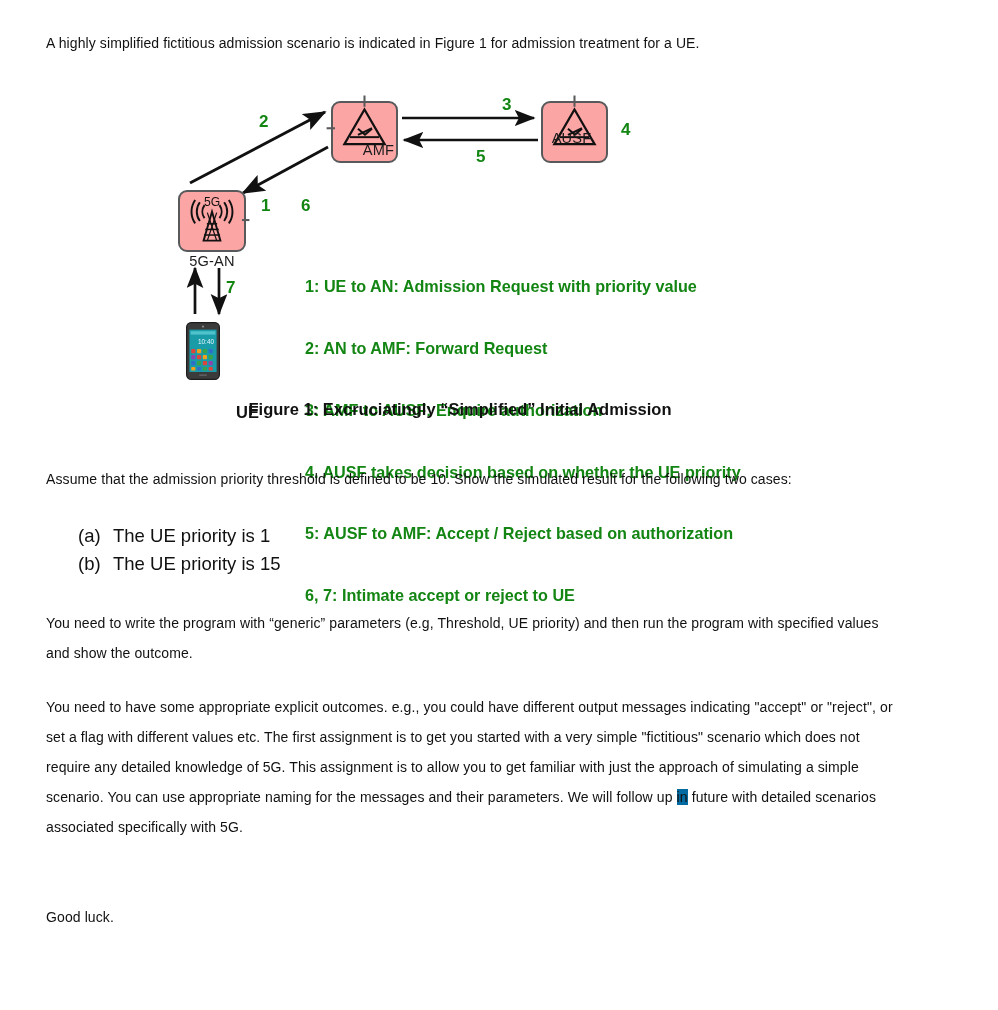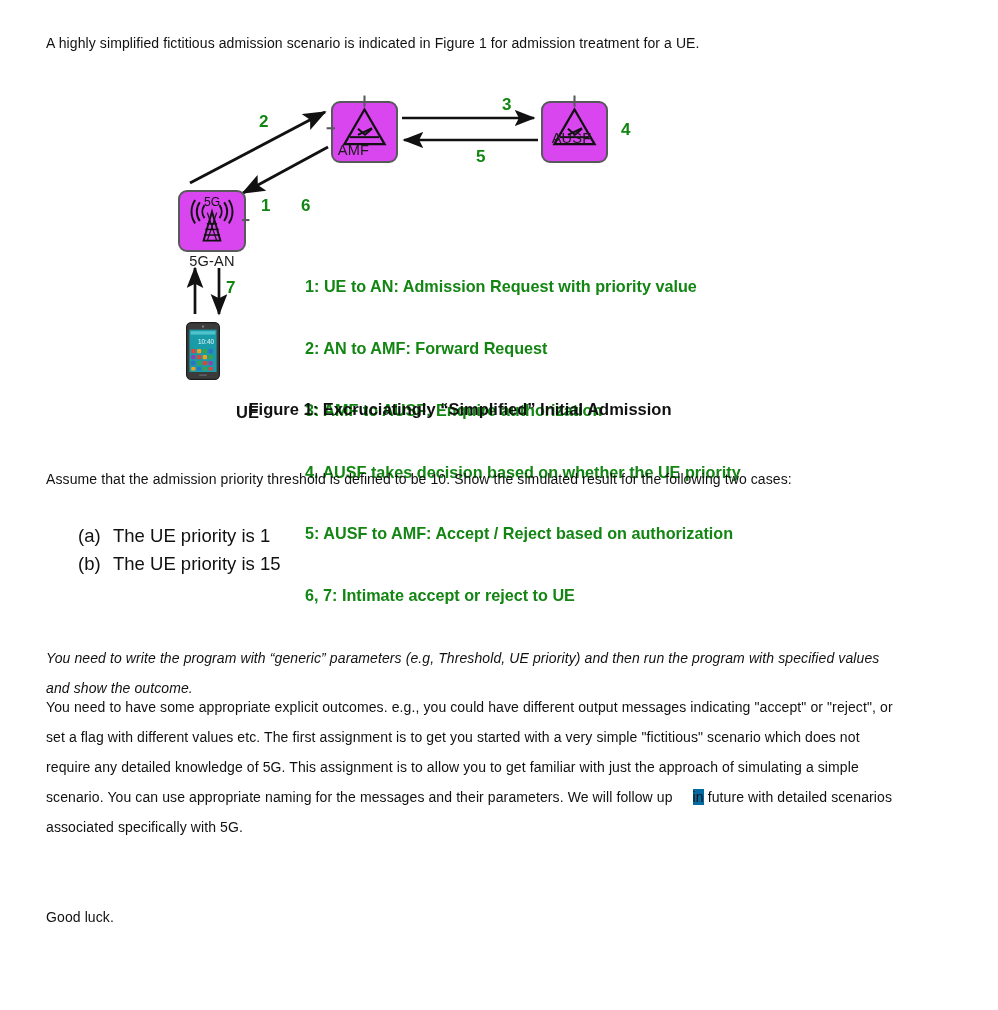--- a/index.html
+++ b/index.html
@@ -27,27 +27,26 @@
     position: absolute;
     left: 46px;
     width: 852px;
     font-size: 14px;
     line-height: 30px;
     color: #111111;
     letter-spacing: 0.1px;
   }
   .p-intro   { top: 14px; }
   .p-assume  { top: 450px; }
-  .p-generic { top: 629px; font-style: italic; }
+  .p-generic { top: 594px; }
   .p-outcome { top: 678px; }
   .p-good    { top: 888px; }
 
   .sel-highlight {
     background: #0369a1;
-    margin-left: 16px;
   }
 
   
   .case-list {
     position: absolute;
     left: 78px;
     top: 523px;
     width: 600px;
     font-size: 18.5px;
     line-height: 26px;
@@ -66,21 +65,21 @@
     left: 0px;
     top: 82px;
     width: 998px;
     height: 350px;
   }
 
   .node {
     position: absolute;
     border: 2.4px solid #58595b;
     border-radius: 9px;
-    background: #d946ef;
+    background: #fca5a5;
     box-sizing: border-box;
   }
 
   
   #amf-node { left: 331px; top: 19px; width: 67px; height: 62px; }
   #ausf-node { left: 541px; top: 19px; width: 67px; height: 62px; }
 
   .nf-glyph { position: absolute; left: 0; top: 0; width: 100%; height: 100%; }
 
   .node-caption {
@@ -174,21 +173,21 @@
     <div class="node" id="amf-node">
       <svg class="nf-glyph" viewBox="0 0 67 62">
         <line x1="33.5" y1="-8" x2="33.5" y2="4" stroke="#58595b" stroke-width="2.2"></line>
         <line x1="-7" y1="27" x2="2" y2="27" stroke="#58595b" stroke-width="2.2"></line>
         <path d="M33.5 7 L55 44 L12 44 Z" fill="none" stroke="#111111" stroke-width="2.4"></path>
         <line x1="18" y1="36.5" x2="49" y2="36.5" stroke="#111111" stroke-width="2.1"></line>
         <path d="M26.5 27.5 L34 34 L41.5 27.5" fill="none" stroke="#111111" stroke-width="2.1"></path>
         <path d="M26.5 34 L41.5 27" fill="none" stroke="#111111" stroke-width="2.1"></path>
       </svg>
     </div>
-    <div class="node-caption" style="left:320px; top:60px; width:67px;">AMF</div>
+    <div class="node-caption" style="left:345px; top:60px; width:67px;">AMF</div>
 
     <div class="node" id="ausf-node">
       <svg class="nf-glyph" viewBox="0 0 67 62">
         <line x1="33.5" y1="-8" x2="33.5" y2="4" stroke="#58595b" stroke-width="2.2"></line>
         <path d="M33.5 7 L55 44 L12 44 Z" fill="none" stroke="#111111" stroke-width="2.4"></path>
         <line x1="18" y1="36.5" x2="49" y2="36.5" stroke="#111111" stroke-width="2.1"></line>
         <path d="M26.5 27.5 L34 34 L41.5 27.5" fill="none" stroke="#111111" stroke-width="2.1"></path>
         <path d="M26.5 34 L41.5 27" fill="none" stroke="#111111" stroke-width="2.1"></path>
       </svg>
     </div>

